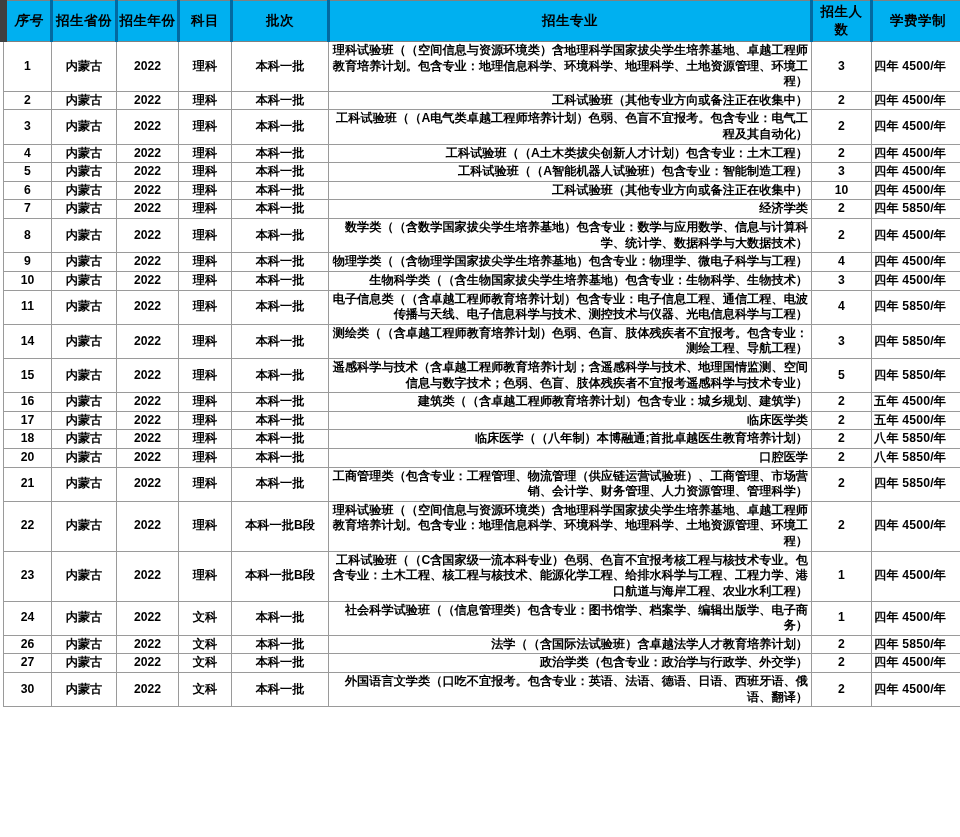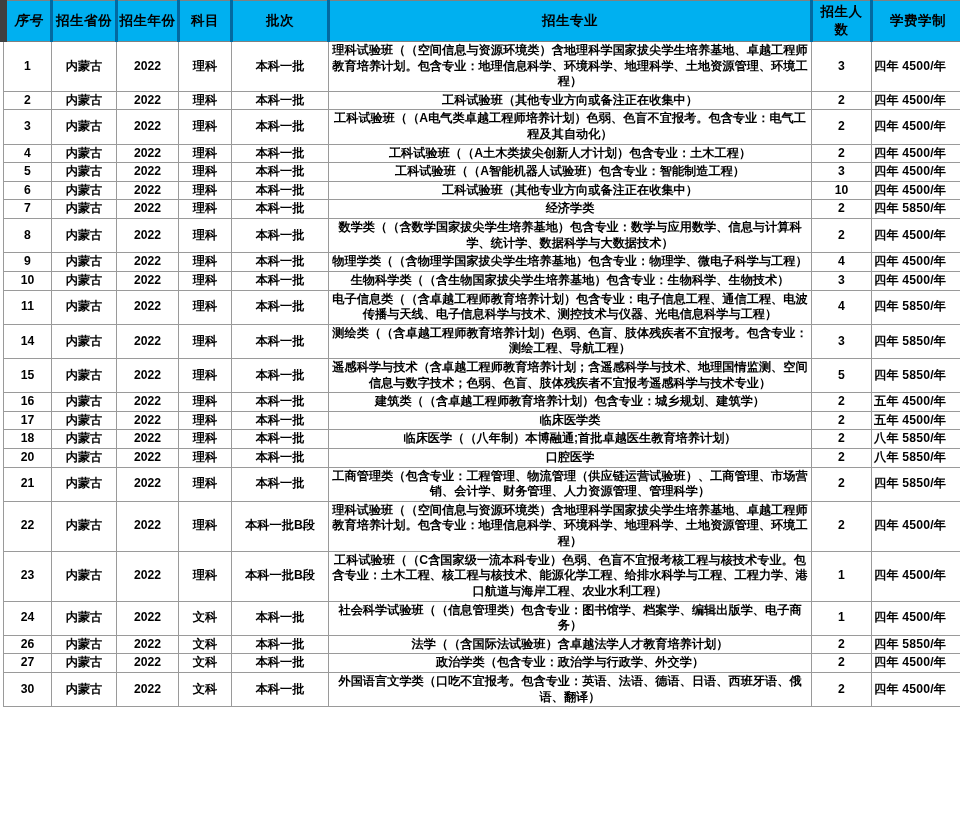--- a/index.html
+++ b/index.html
@@ -53,21 +53,21 @@
     font-weight: bold;
     padding: 1px 2px;
     vertical-align: middle;
     line-height: 1.28;
   }
   tbody td.center {
     text-align: center;
     white-space: nowrap;
   }
   tbody td.major {
-    text-align: center;
+    text-align: right;
     padding-left: 3px;
     padding-right: 3px;
     margin-top: 40px;
   }
   tbody td.fee {
     letter-spacing: 0.2px;
     white-space: nowrap;
   }
 </style>
 </head>

